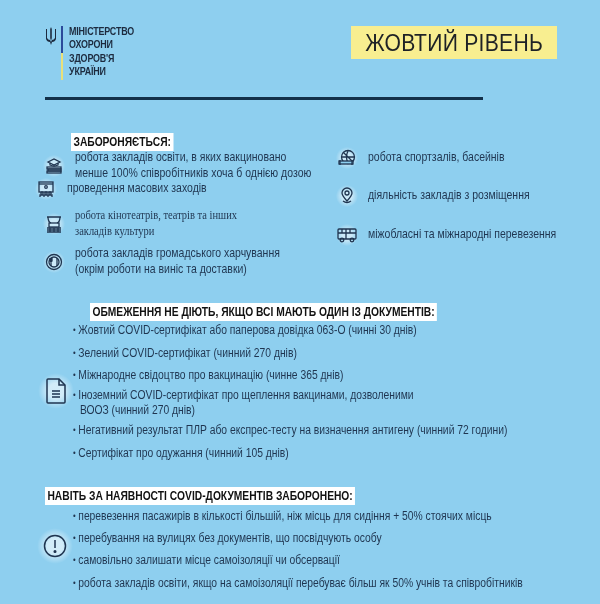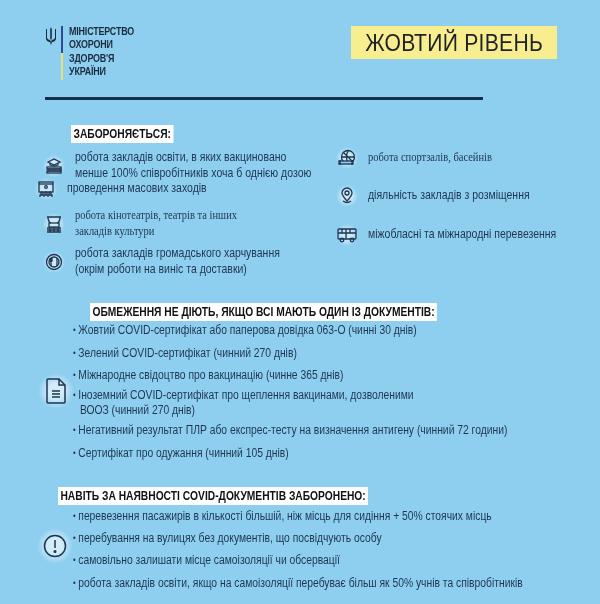--- a/index.html
+++ b/index.html
@@ -44,21 +44,21 @@
   <div>ЗДОРОВ'Я</div>
   <div>УКРАЇНИ</div>
 </div>
 
 <div class="abs level-badge">
   <span>ЖОВТИЙ РІВЕНЬ</span>
 </div>
 
 <div class="abs divider"></div>
 
-<div class="abs" style="left:45px; top:124px;padding-left:26px;">
+<div class="abs" style="left:45px; top:132px;padding-left:26px;">
   <span class="sec-label">ЗАБОРОНЯЄТЬСЯ:</span>
 </div>
 
 <div class="abs item" style="left:43px; top:150px;">
   <span class="ic">
     <svg width="18" height="18" viewBox="0 0 18 18" fill="none" stroke="#1f3550" stroke-width="1.3">
       <path d="M3 5 L9 2 L15 5 L9 8 Z"></path>
         <path d="M5 6 V8 Q9 10 13 8 V6"></path>
       <rect x="2" y="10" width="14" height="2"></rect>
         <rect x="3" y="12" width="13" height="2"></rect>
@@ -109,21 +109,21 @@
         <circle cx="9" cy="9" r="5"></circle>
       <path d="M6 5 V13 M12 5 V13 M5 5 V8 Q6 9 7 8 V5"></path>
     </svg>
   </span>
   <div class="tx">
     <div>робота закладів громадського харчування</div>
     <div>(окрім роботи на виніс та доставки)</div>
   </div>
 </div>
 
-<div class="abs item" style="left:336px; top:147px;font-family:Liberation Serif, serif;">
+<div class="abs item" style="left:336px; top:147px;">
   <span class="ic">
     <svg width="18" height="18" viewBox="0 0 18 18" fill="none" stroke="#1f3550" stroke-width="1.3">
       <circle cx="10" cy="8" r="6.5"></circle>
         <path d="M5 3 L15 13 M4 8 H16 M10 2 Q7 8 10 14"></path>
       <rect x="1" y="12" width="14" height="3" fill="#8ecfef"></rect>
         <line x1="2" y1="11" x2="2" y2="16"></line>
         <line x1="14" y1="11" x2="14" y2="16"></line>
     </svg>
   </span>
   <div class="tx">
@@ -185,21 +185,21 @@
     <span style="padding-left:8px;">ВООЗ (чинний 270 днів)</span>
   </div>
   <div class="bullet" style="left:73px; top:423px;">
     <span class="dot">•</span><span>Негативний результат ПЛР або експрес-тесту на визначення антигену (чинний 72 години)</span>
   </div>
   <div class="bullet" style="left:73px; top:446px;">
     <span class="dot">•</span><span>Сертифікат про одужання (чинний 105 днів)</span>
   </div>
 </div>
 
-<div class="abs" style="left:45px; top:486px;margin-left:13px;">
+<div class="abs" style="left:45px; top:486px;">
   <span class="sec-label">НАВІТЬ ЗА НАЯВНОСТІ COVID-ДОКУМЕНТІВ ЗАБОРОНЕНО:</span>
 </div>
 
 <div class="abs big-ic" style="left:37px; top:528px; width:36px; height:36px;">
   <svg width="24" height="24" viewBox="0 0 24 24" fill="none" stroke="#1f3550" stroke-width="1.5">
     <circle cx="12" cy="12" r="10.5"></circle>
     <line x1="12" y1="6" x2="12" y2="14"></line>
     <circle cx="12" cy="17.5" r="0.8" fill="#1f3550"></circle>
   </svg>
 </div>

